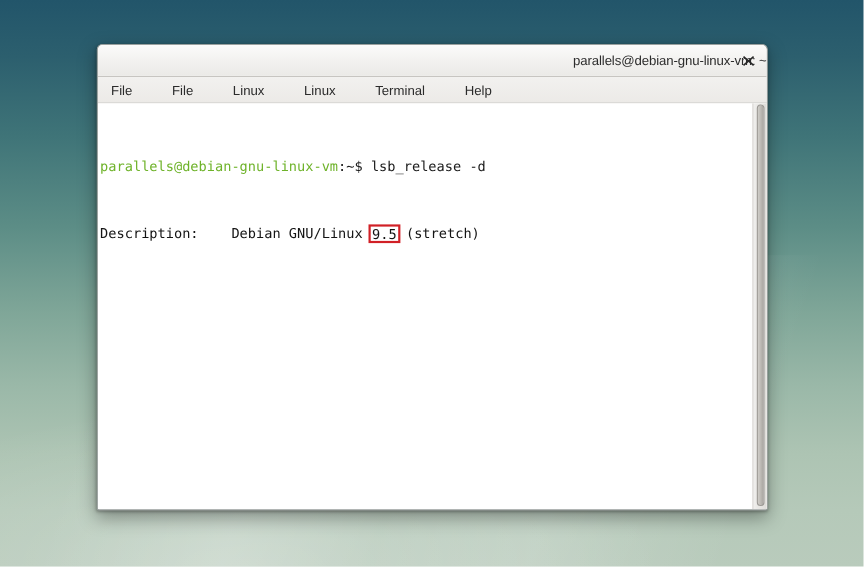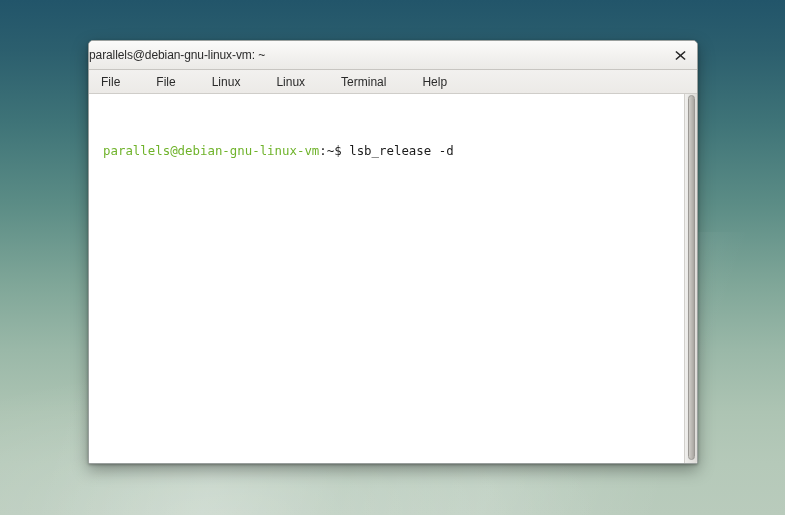--- a/index.html
+++ b/index.html
@@ -72,21 +72,21 @@
 
   .titlebar {
     position: relative;
     height: 29px;
     flex: 0 0 29px;
     background: linear-gradient(to bottom, #fbfbfa 0%, #f3f2f0 48%, #ebeae7 100%);
     border-bottom: 1px solid #c7c5c1;
     border-radius: 4px 4px 0 0;
     display: flex;
     align-items: center;
-    justify-content: flex-start;
+    justify-content: flex-end;
   }
 
   .window-title {
     font-size: 12px;
     color: #2c2c2c;
     font-family: "Liberation Sans", sans-serif;
     letter-spacing: -0.1px;
     white-space: nowrap;
   }
 
@@ -139,21 +139,21 @@
     font-size: 12.4px;
     line-height: 15.2px;
     color: #111111;
     white-space: pre;
     overflow: hidden;
     position: relative;
   }
 
   .term-line { height: 15.2px; white-space: pre; }
 
-  .prompt { color: #6fb32b; margin-left: 12px; }
+  .prompt { color: #6fb32b; }
   .punct  { color: #1b1b1b; }
   .cmd    { color: #1b1b1b; margin-top: 30px; }
   .plain  { color: #141414; }
 
   .highlight-box {
     display: inline-block;
     border: 2px solid #d12026;
     padding: 0 1px;
     margin: 0 -2px;
     line-height: 13px;
@@ -206,20 +206,21 @@
     <div class="menu-item">Terminal</div>
     <div class="menu-item">Help</div>
   </div>
 
   <div class="terminal-body-wrap">
 
     <div class="terminal-screen">
 
       <div class="term-line"><span class="prompt">parallels@debian-gnu-linux-vm</span><span class="punct">:~$ </span><span class="cmd">lsb_release -d</span></div>
 
+      <div class="term-line"><span class="plain">Description:</span><span class="plain">    </span><span class="plain">Debian GNU/Linux </span><span class="plain highlight-box">9.5</span><span class="plain"> (stretch)</span></div>
 
 
     </div>
 
     <div class="scrollbar-track">
       <div class="scrollbar-thumb"></div>
     </div>
 
   </div>
 

